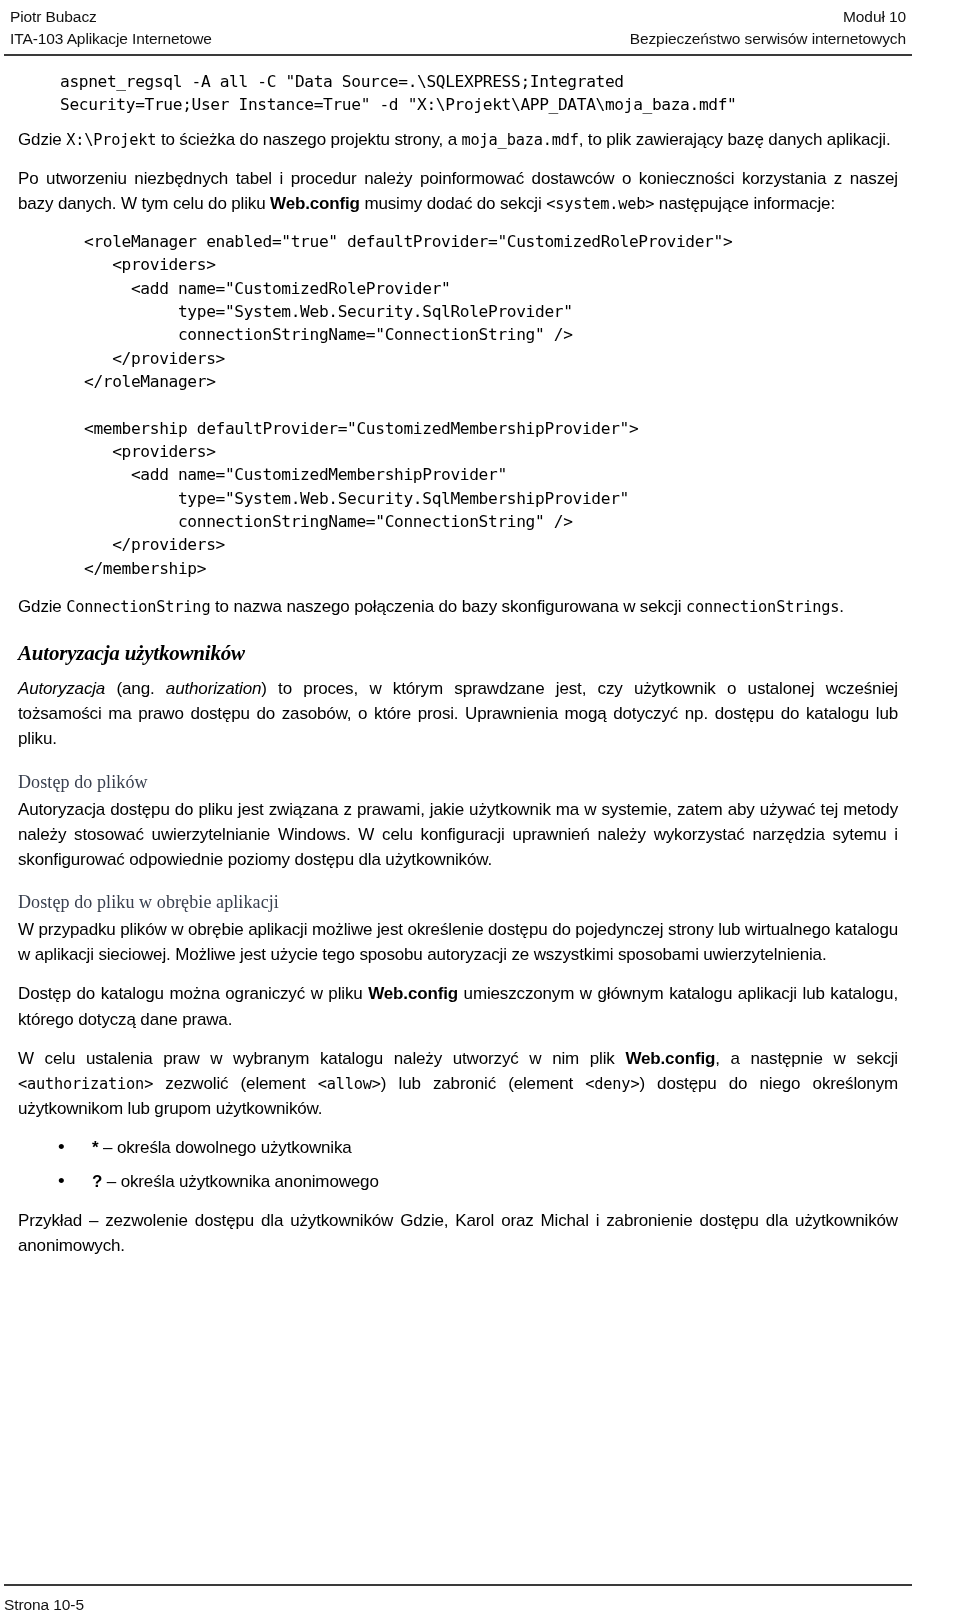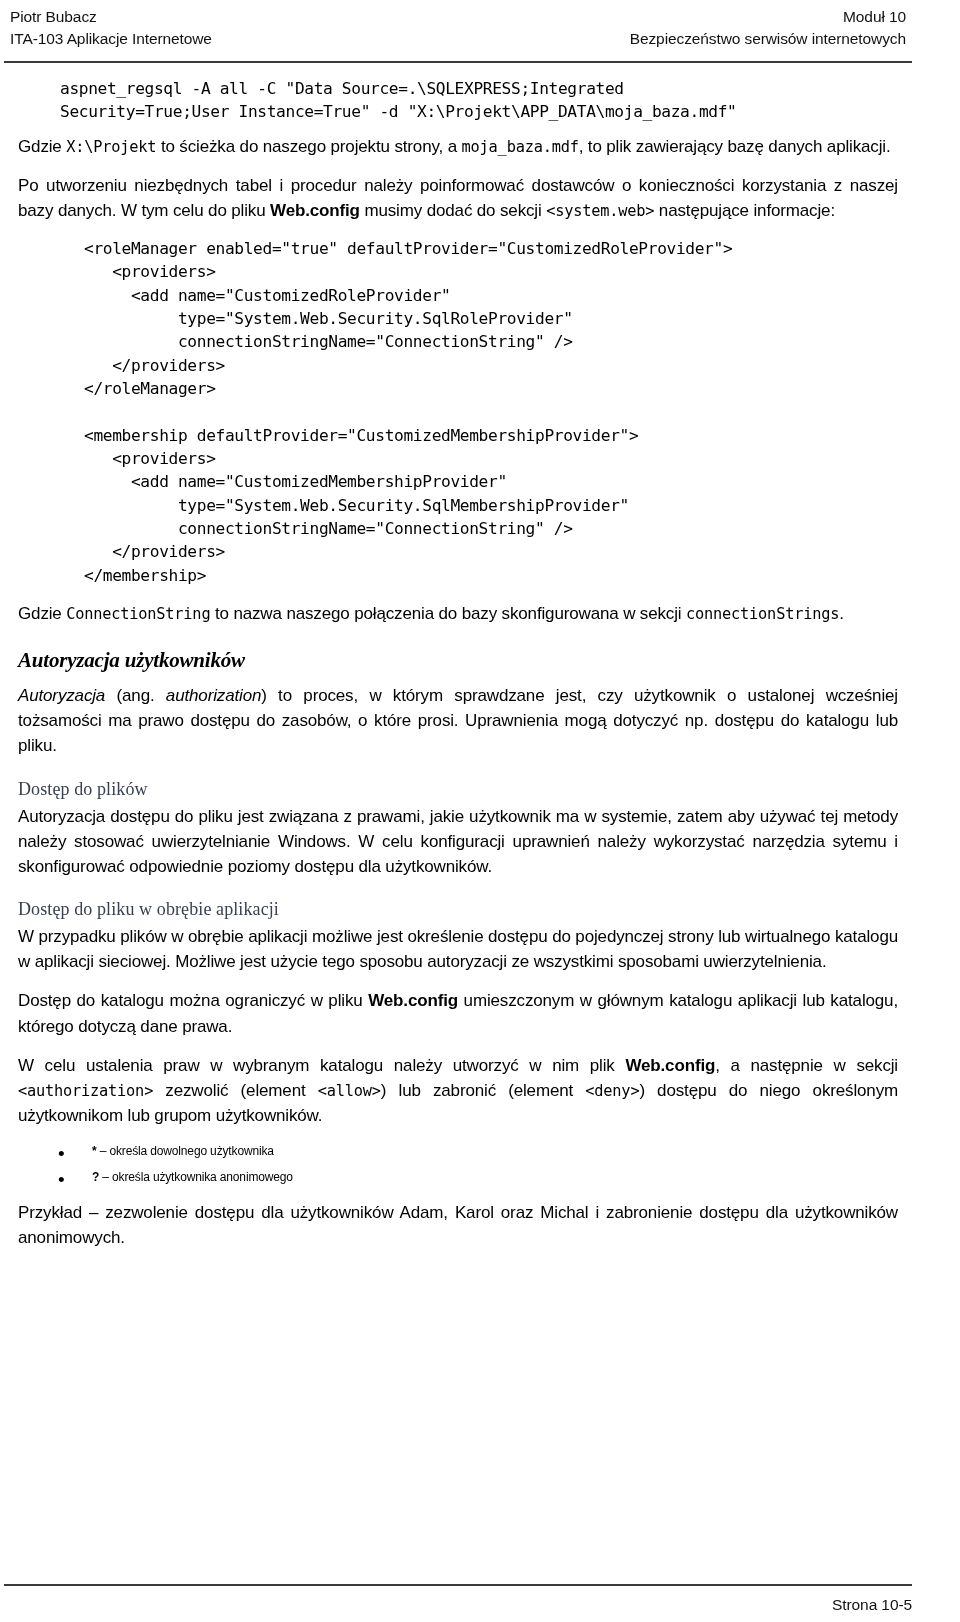--- a/index.html
+++ b/index.html
@@ -37,21 +37,21 @@
     display: flex;
     justify-content: space-between;
     align-items: baseline;
     font-size: 15.5px;
     line-height: 1.45;
     color: #111;
     letter-spacing: -0.1px;
   }
   .hdr-left { text-align: left; }
   .hdr-right { text-align: right; }
-  .hdr-row.second { padding-bottom: 10px; }
+  .hdr-row.second { padding-bottom: 3px; }
 
   
   .content {
     flex: 1 0 auto;
     padding: 14px 18px 0 18px;
     box-sizing: border-box;
   }
 
   p.para {
     margin: 0 0 14px 0;
@@ -111,21 +111,21 @@
     color: #39404f;
   }
 
   
   ul.bullets {
     margin: 10px 0 14px 0;
     padding: 0 0 0 40px;
     list-style: none;
   }
   ul.bullets li {
-    font-size: 12px;
+    font-size: 17px;
     line-height: 1.5;
     margin: 0 0 8px 0;
     padding-left: 34px;
     position: relative;
     letter-spacing: -0.15px;
   }
   ul.bullets li::before {
     content: "\2022";
     position: absolute;
     left: 0;
@@ -134,21 +134,21 @@
     line-height: 1.5;
     color: #000;
   }
 
   
   .doc-footer {
     flex: 0 0 auto;
     margin: 0 4px 0 4px;
     padding-top: 4px;
     border-top: 2px solid #3a3a3a;
-    text-align: right;
+    text-align: left;
   }
   .footer-text {
     font-size: 15.5px;
     line-height: 1.5;
     color: #111;
     padding: 3px 0 6px 0;
     letter-spacing: -0.1px;
   }
   .spacer-bottom { height: 6px; }
 </style>
@@ -210,21 +210,21 @@
     <p class="para"><span>Dostęp do katalogu można ograniczyć w pliku </span><span class="bold">Web.config</span><span> umieszczonym w głównym katalogu aplikacji lub katalogu, którego dotyczą dane prawa.</span></p>
 
     <p class="para"><span>W celu ustalenia praw w wybranym katalogu należy utworzyć w nim plik </span><span class="bold">Web.config</span><span>, a następnie w sekcji </span><span class="mono">&lt;authorization&gt;</span><span> zezwolić (element </span><span class="mono">&lt;allow&gt;</span><span>) lub zabronić (element </span><span class="mono">&lt;deny&gt;</span><span>) dostępu do niego określonym użytkownikom lub grupom użytkowników.</span></p>
 
 
     <ul class="bullets">
       <li><span class="bold">*</span><span> – określa dowolnego użytkownika</span></li>
       <li><span class="bold">?</span><span> – określa użytkownika anonimowego</span></li>
     </ul>
 
-    <p class="para">Przykład – zezwolenie dostępu dla użytkowników Adam, Karol oraz Michal i zabronienie dostępu dla użytkowników anonimowych.</p>
+    <p class="para">Przykład – zezwolenie dostępu dla użytkowników Gdzie, Karol oraz Michal i zabronienie dostępu dla użytkowników anonimowych.</p>
 
     <div class="spacer-bottom"></div>
   </div>
 
   <div class="doc-footer">
     <div class="footer-text">Strona 10-5</div>
   </div>
 
 </div>
 

